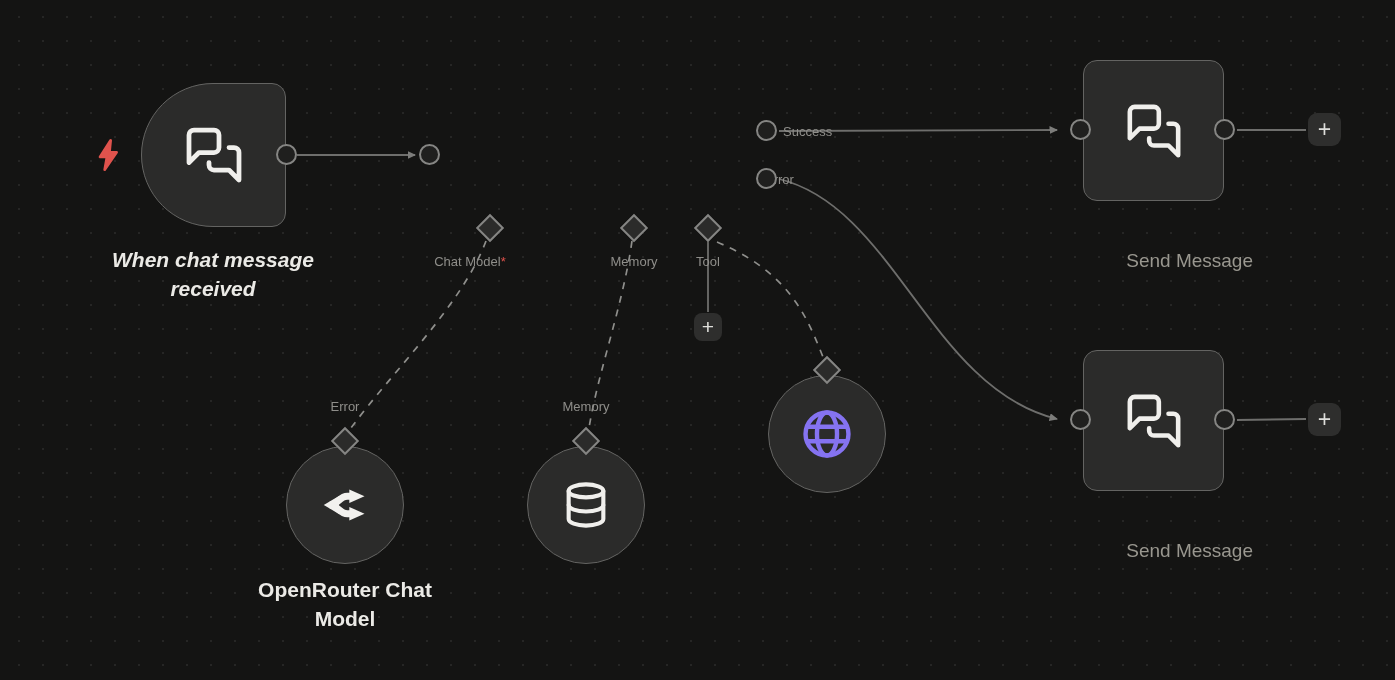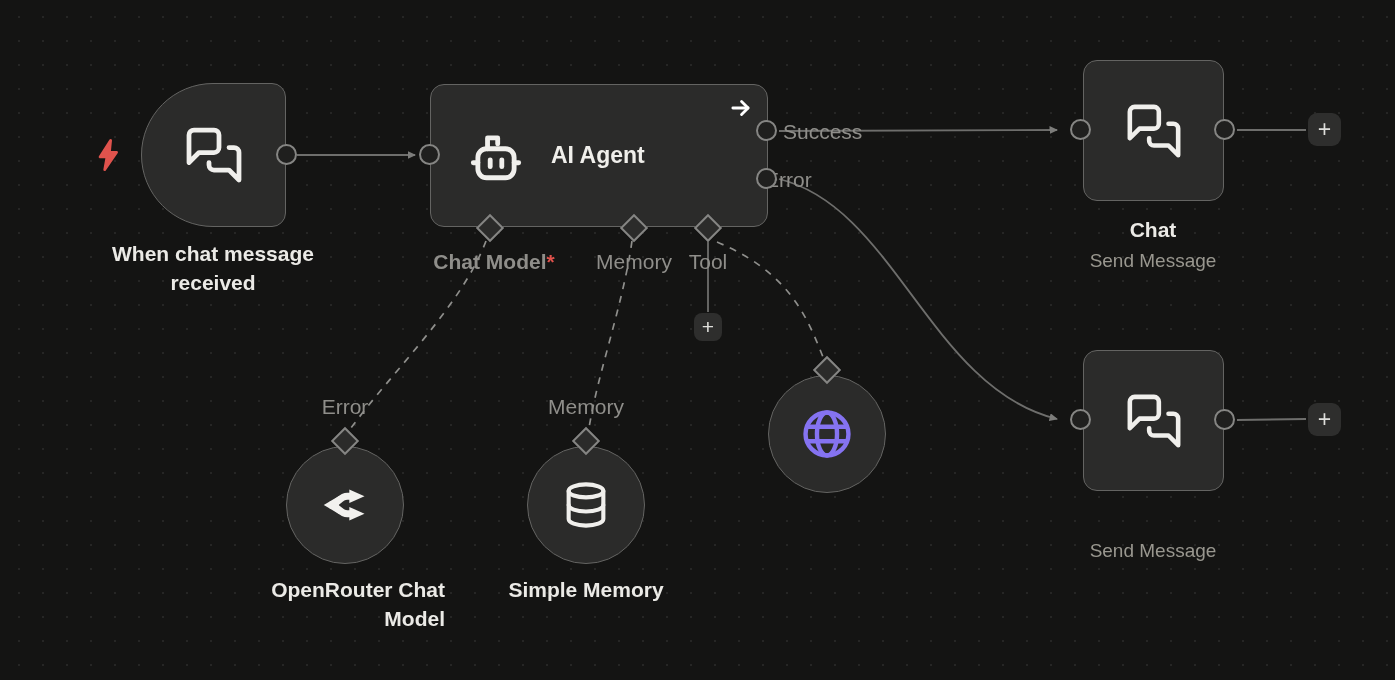--- a/index.html
+++ b/index.html
@@ -32,24 +32,24 @@
     color:#dededb;cursor:pointer;
   }
   .plus-btn.sm{width:28px;height:28px;font-size:21px;}
   .plus-btn.lg{width:33px;height:33px;font-size:23px;border-radius:9px;}
   .title{
     position:absolute;color:#ebeae6;font-weight:700;font-size:21px;
     line-height:29px;text-align:center;z-index:2;
   }
   .subtitle{
     position:absolute;color:#99978f;font-weight:400;font-size:19px;
-    line-height:26px;text-align:center;z-index:2;
+    line-height:26px;text-align:right;z-index:2;
   }
   .port-label{
-    position:absolute;color:#8f8e8a;font-size:21px;line-height:19px;z-index:2;
+    position:absolute;color:#8f8e8a;font-size:13px;line-height:19px;z-index:2;
   }
   .port-label.centered{text-align:center;width:180px;}
   .required{color:#e0524c;}
   .agent-title{color:#f0efeb;font-weight:700;font-size:23px;}
   .agent-arrow{position:absolute;top:10px;right:13px;width:26px;height:26px;}
   svg.icon{display:block;}
   #wires{position:absolute;left:0;top:0;z-index:1;}
 </style>
 </head>
 <body>
@@ -83,101 +83,82 @@
     </svg>
   </div>
 
   <div class="node trigger" style="left:141px;top:83px;width:145px;height:144px;">
     <svg class="icon" width="60" height="60" viewBox="0 0 24 24" fill="none" stroke="#f0efec" stroke-width="1.9" stroke-linecap="round" stroke-linejoin="round">
       <path d="M14 9a2 2 0 0 1-2 2H6l-4 4V4c0-1.1.9-2 2-2h8a2 2 0 0 1 2 2z"></path>
       <path d="M18 9h2a2 2 0 0 1 2 2v11l-4-4h-6a2 2 0 0 1-2-2v-1"></path>
     </svg>
   </div>
   <div class="port" style="left:276px;top:144px;"></div>
-  <div class="title" style="left:78px;top:239px;width:270px;">When chat message received</div>
+  <div class="title" style="left:78px;top:245px;width:270px;font-style:italic;">When chat message received</div>
 
-  <div class="node" style="left:430px;top:84px;width:338px;height:143px;justify-content:flex-start;padding-left:36px;gap:26px;">
-    <svg class="icon" width="58" height="58" viewBox="0 0 24 24" fill="none" stroke="#f0efec" stroke-width="2" stroke-linecap="round" stroke-linejoin="round">
-      <rect x="4.5" y="9" width="15" height="12" rx="3.6"></rect>
-      <path d="M8.5 9V4.5h4.2V7"></path>
-      <path d="M9.6 13.6v2.8"></path>
-      <path d="M14.4 13.6v2.8"></path>
-      <path d="M4.5 14.8H2.6"></path>
-      <path d="M19.5 14.8h1.9"></path>
-    </svg>
-    <span class="agent-title">AI Agent</span>
-    <span class="agent-arrow">
-      <svg class="icon" width="26" height="26" viewBox="0 0 24 24" fill="none" stroke="#ffffff" stroke-width="2.6" stroke-linecap="round" stroke-linejoin="round">
-        <path d="M4.5 12h14"></path>
-          <path d="M12.5 6l6 6-6 6"></path>
-      </svg>
-    </span>
-  </div>
   <div class="port" style="left:419px;top:144px;"></div>
   <div class="port" style="left:756px;top:120px;"></div>
   <div class="port" style="left:756px;top:168px;"></div>
   <div class="port-label" style="left:783px;top:122px;">Success</div>
   <div class="port-label" style="left:765px;top:170px;">Error</div>
 
   <div class="diamond" style="left:480px;top:218px;"></div>
   <div class="diamond" style="left:624px;top:218px;"></div>
   <div class="diamond" style="left:698px;top:218px;"></div>
-  <div class="port-label centered" style="left:404px;top:252px;font-weight:bold;">
+  <div class="port-label centered" style="left:380px;top:252px;">
     <span>Chat Model</span><span class="required">*</span>
   </div>
   <div class="port-label centered" style="left:544px;top:252px;">Memory</div>
   <div class="port-label centered" style="left:618px;top:252px;">Tool</div>
   <div class="plus-btn sm" style="left:694px;top:313px;">+</div>
 
   <div class="port-label centered" style="left:255px;top:397px;">Error</div>
   <div class="diamond" style="left:335px;top:431px;"></div>
   <div class="node circle" style="left:286px;top:446px;width:118px;height:118px;">
     <svg class="icon" width="52" height="52" viewBox="0 0 24 24">
       <g stroke="#f2f1ee" stroke-width="3.2" fill="none">
         <path d="M5 12 C 8.5 12, 9.5 8, 13 8 H 14.5"></path>
         <path d="M5 12 C 8.5 12, 9.5 16, 13 16 H 14.5"></path>
       </g>
       <path d="M2.2 12 L 9.2 7.9 V 16.1 Z" fill="#f2f1ee"></path>
       <path d="M14 4.9 L 21 8 L 14 11.1 Z" fill="#f2f1ee"></path>
       <path d="M14 12.9 L 21 16 L 14 19.1 Z" fill="#f2f1ee"></path>
     </svg>
   </div>
-  <div class="title" style="left:245px;top:575px;width:200px;text-align:right;">OpenRouter Chat Model</div>
+  <div class="title" style="left:245px;top:575px;width:200px;">OpenRouter Chat Model</div>
 
   <div class="port-label centered" style="left:496px;top:397px;">Memory</div>
   <div class="diamond" style="left:576px;top:431px;"></div>
   <div class="node circle" style="left:527px;top:446px;width:118px;height:118px;">
     <svg class="icon" width="52" height="52" viewBox="0 0 24 24" fill="none" stroke="#f0efec" stroke-width="1.9" stroke-linecap="round">
       <ellipse cx="12" cy="5.5" rx="8" ry="3"></ellipse>
       <path d="M4 5.5v13c0 1.66 3.58 3 8 3s8-1.34 8-3v-13"></path>
       <path d="M4 12c0 1.66 3.58 3 8 3s8-1.34 8-3"></path>
     </svg>
   </div>
-  <div class="title" style="left:456px;top:575px;width:260px;">Simple Memory</div>
 
   <div class="diamond" style="left:817px;top:360px;"></div>
   <div class="node circle" style="left:768px;top:375px;width:118px;height:118px;">
     <svg class="icon" width="56" height="56" viewBox="0 0 24 24" fill="none" stroke="#8573f1" stroke-width="1.9" stroke-linecap="round">
       <circle cx="12" cy="12" r="9.2"></circle>
       <ellipse cx="12" cy="12" rx="4.3" ry="9.2"></ellipse>
       <path d="M3.6 8.9h16.8"></path>
       <path d="M3.6 15.1h16.8"></path>
     </svg>
   </div>
 
   <div class="node" style="left:1083px;top:60px;width:141px;height:141px;">
     <svg class="icon" width="58" height="58" viewBox="0 0 24 24" fill="none" stroke="#f0efec" stroke-width="1.9" stroke-linecap="round" stroke-linejoin="round">
       <path d="M14 9a2 2 0 0 1-2 2H6l-4 4V4c0-1.1.9-2 2-2h8a2 2 0 0 1 2 2z"></path>
       <path d="M18 9h2a2 2 0 0 1 2 2v11l-4-4h-6a2 2 0 0 1-2-2v-1"></path>
     </svg>
   </div>
   <div class="port" style="left:1070px;top:119px;"></div>
   <div class="port" style="left:1214px;top:119px;"></div>
   <div class="plus-btn lg" style="left:1308px;top:113px;">+</div>
-  <div class="title" style="left:1053px;top:215px;width:200px;">Chat</div>
   <div class="subtitle" style="left:1053px;top:248px;width:200px;">Send Message</div>
 
   <div class="node" style="left:1083px;top:350px;width:141px;height:141px;">
     <svg class="icon" width="58" height="58" viewBox="0 0 24 24" fill="none" stroke="#f0efec" stroke-width="1.9" stroke-linecap="round" stroke-linejoin="round">
       <path d="M14 9a2 2 0 0 1-2 2H6l-4 4V4c0-1.1.9-2 2-2h8a2 2 0 0 1 2 2z"></path>
       <path d="M18 9h2a2 2 0 0 1 2 2v11l-4-4h-6a2 2 0 0 1-2-2v-1"></path>
     </svg>
   </div>
   <div class="port" style="left:1070px;top:409px;"></div>
   <div class="port" style="left:1214px;top:409px;"></div>

